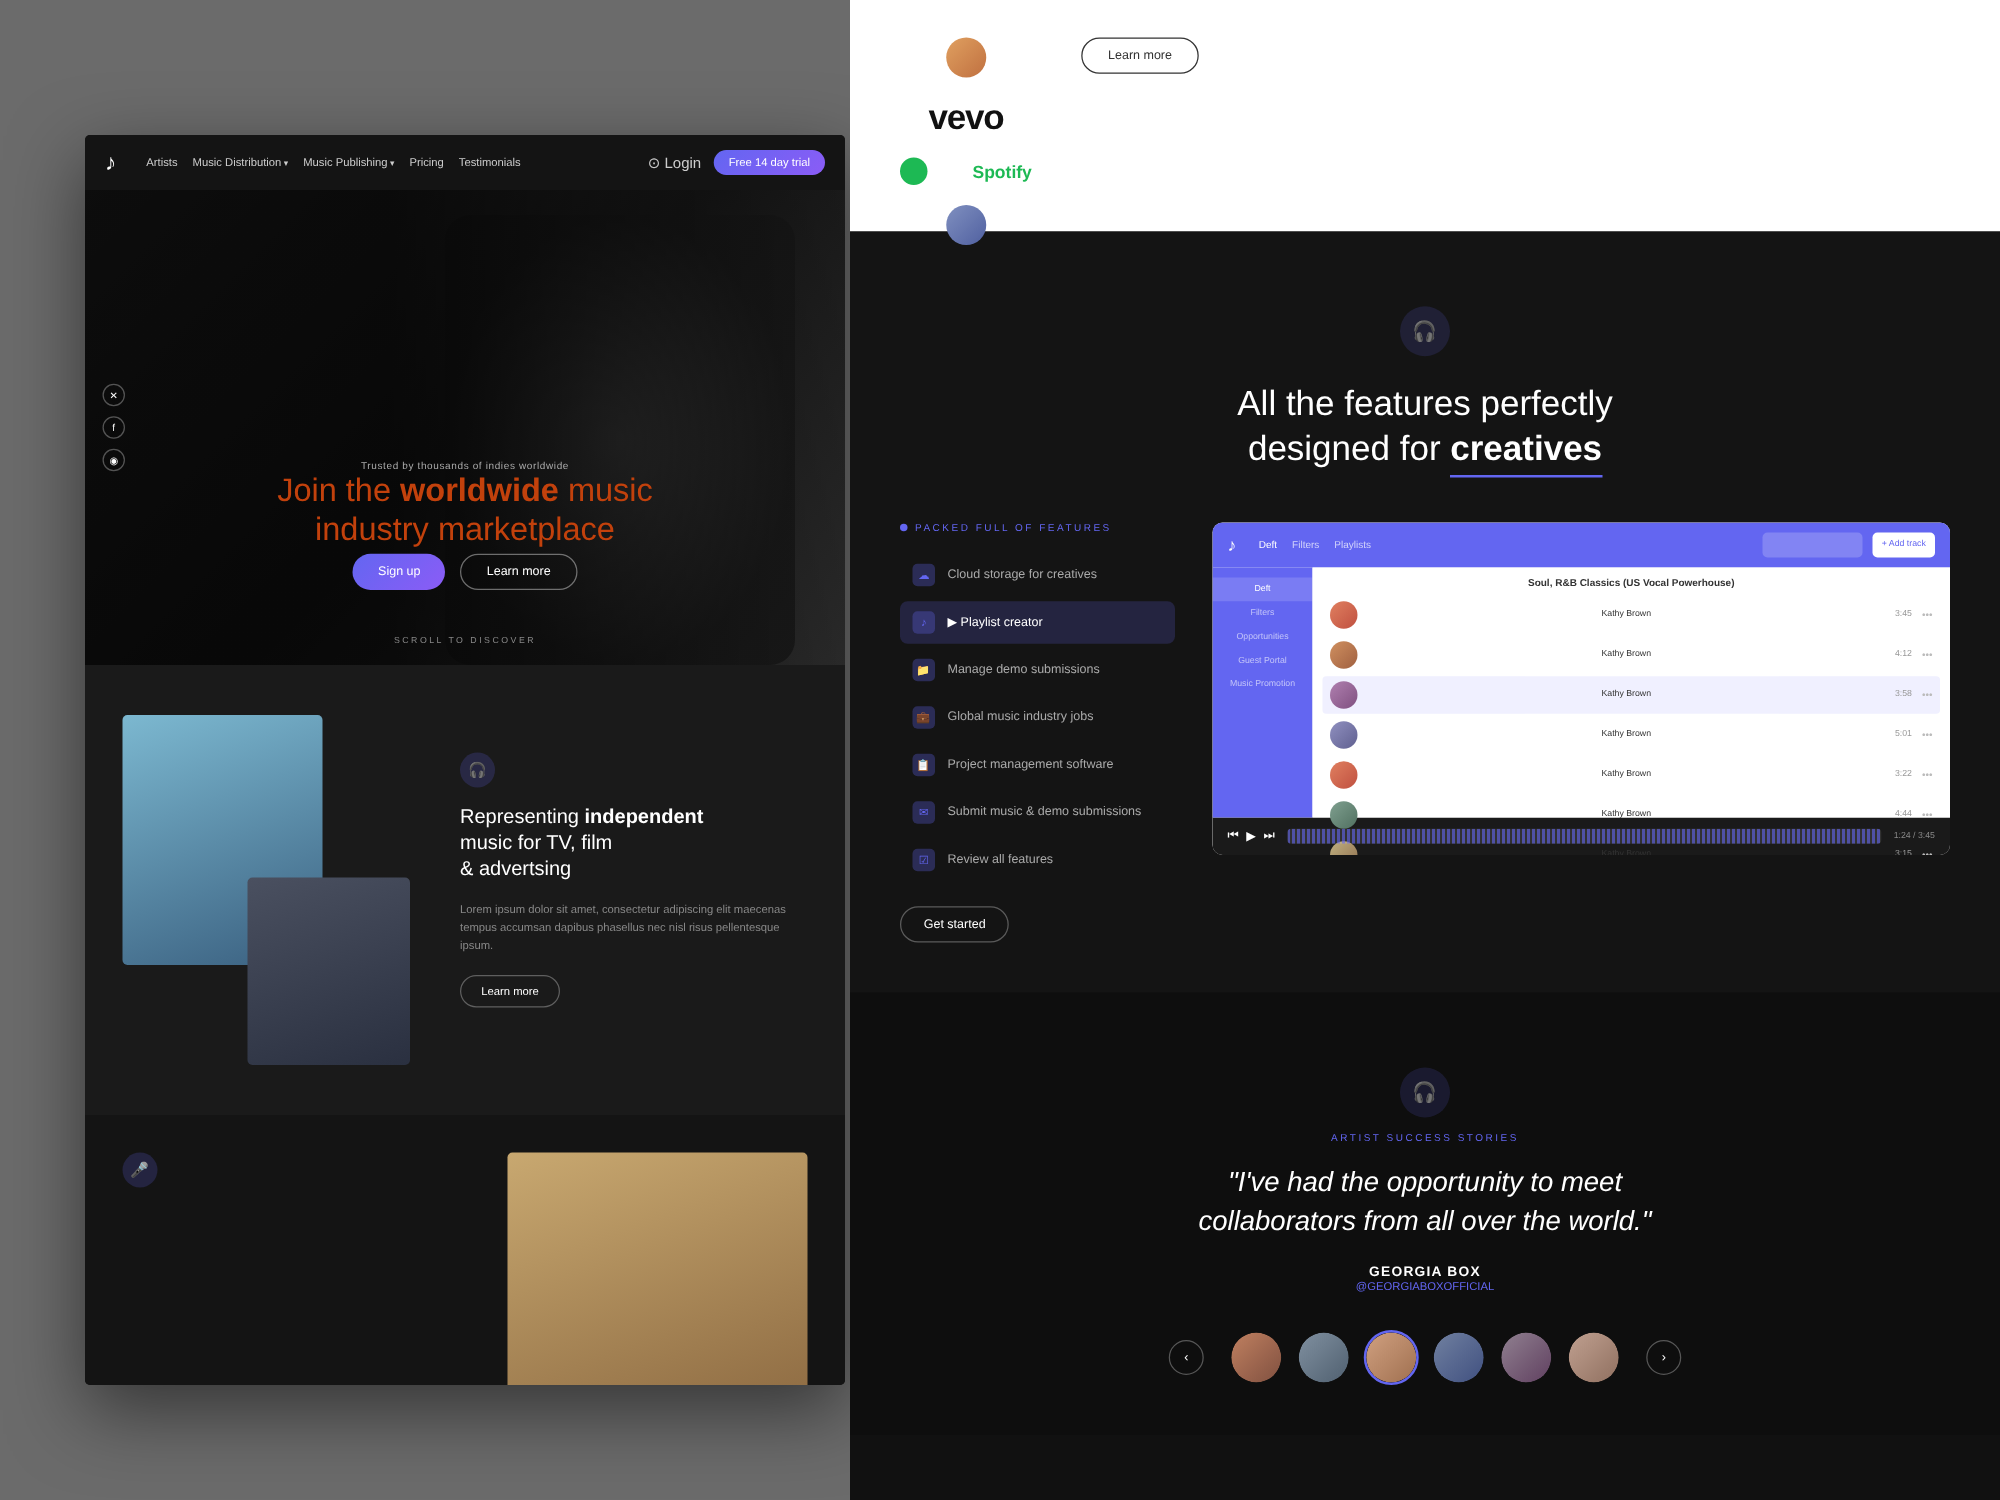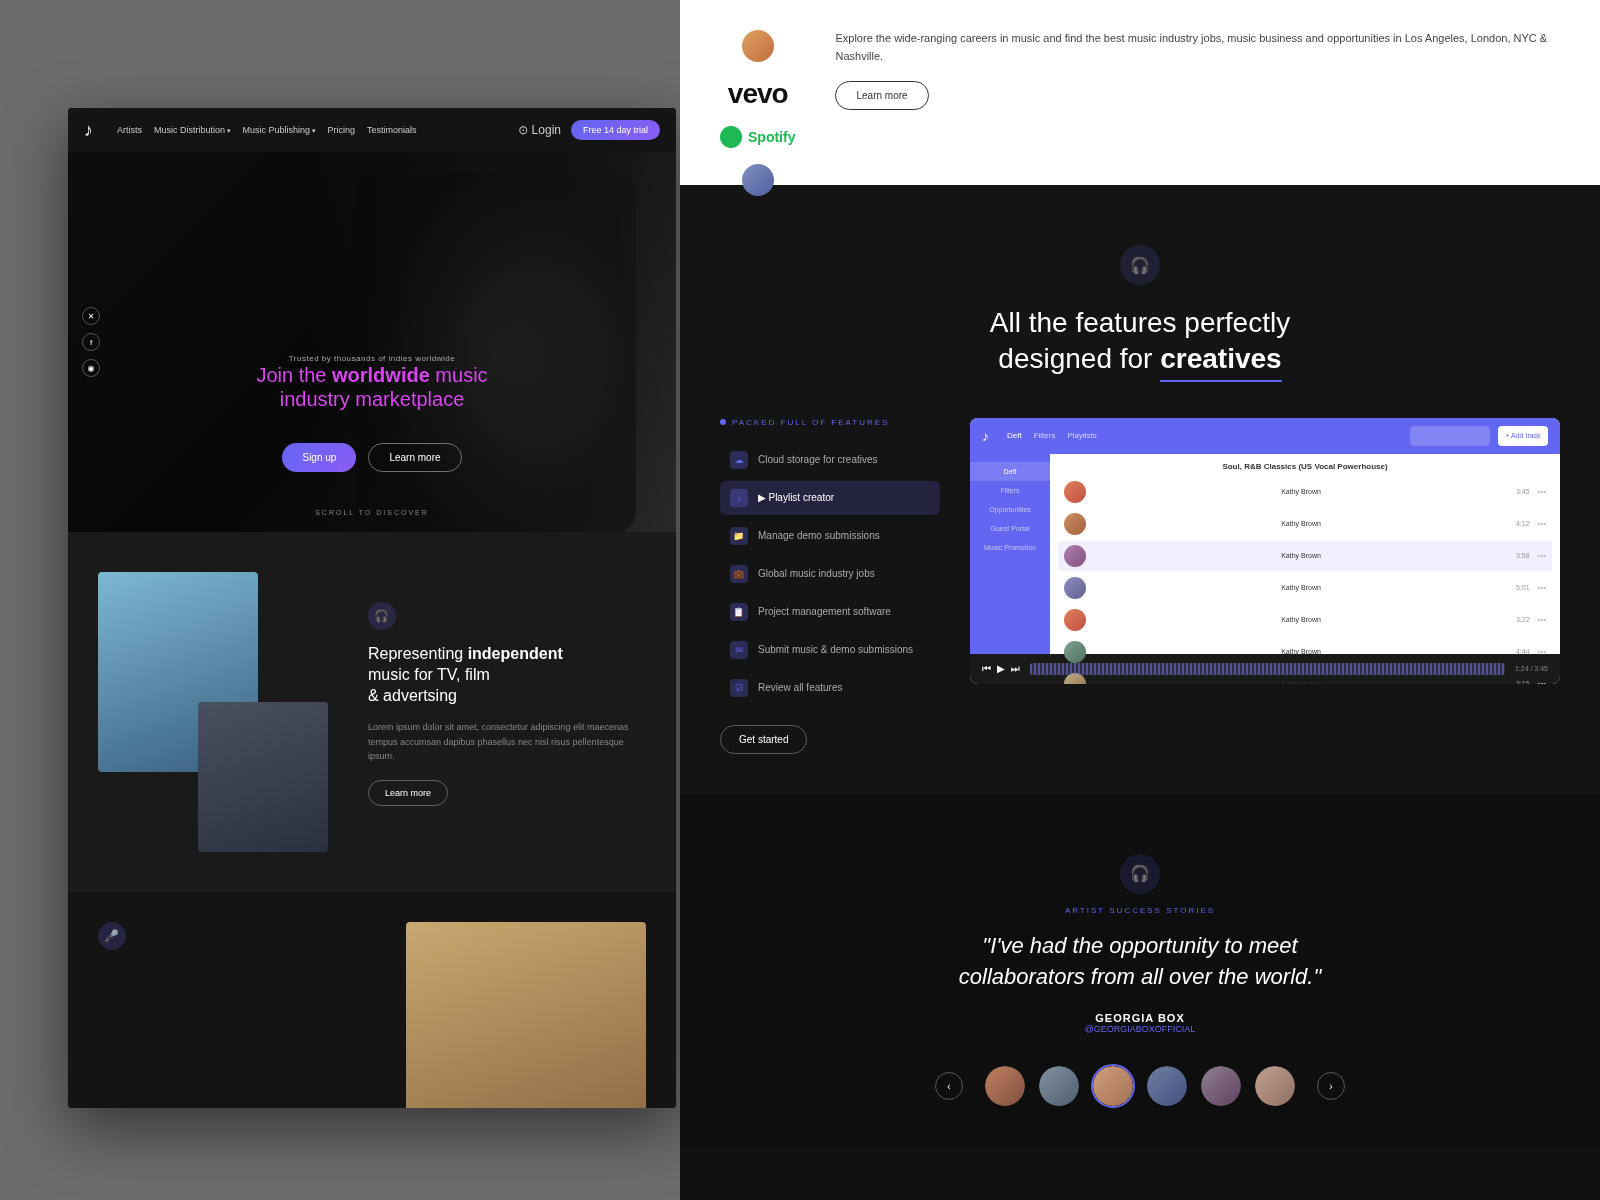--- a/index.html
+++ b/index.html
@@ -110,24 +110,24 @@
       right: 0;
       text-align: center;
       z-index: 5;
     }
     .hero-trusted {
       color: #aaa;
       font-size: 8px;
       letter-spacing: 0.5px;
     }
     .hero-title {
-      color: #d946ef;
-      font-size: 20px;
+      color: #c2410c;
+      font-size: 26px;
       line-height: 1.2;
-      margin-bottom: 32px;
+      margin-bottom: 4px;
       font-weight: 300;
     }
     .hero-title strong {
       font-weight: 700;
     }
     .hero-buttons {
       display: flex;
       gap: 12px;
       justify-content: center;
     }
@@ -346,20 +346,21 @@
     .spotify-circle {
       width: 22px;
       height: 22px;
       background: #1DB954;
       border-radius: 50%;
     }
     .spotify-text {
       color: #1DB954;
       font-weight: 700;
       font-size: 14px;
+      margin-left: 30px;
     }
     .avatar-sm-2 {
       width: 32px;
       height: 32px;
       border-radius: 50%;
       background: linear-gradient(135deg, #8090c0, #5060a0);
     }
     .right-top-text {
       flex: 1;
       padding-top: 10px;
@@ -803,21 +804,20 @@
         <div class="spotify-logo">
           <div class="spotify-circle"></div>
           <span class="spotify-text">Spotify</span>
         </div>
       </div>
       <div class="logo-row">
         <div class="avatar-sm-2"></div>
       </div>
     </div>
     <div class="right-top-text">
-      <p>Explore the wide-ranging careers in music and find the best music industry jobs, music business and opportunities in Los Angeles, London, NYC &amp; Nashville.</p>
       <button class="learn-more-btn">Learn more</button>
     </div>
   </div>
 
   <div class="features-section">
     <div class="features-icon">🎧</div>
     <h2 class="features-title">
       All the features perfectly<br>designed for <span class="features-underline"><strong>creatives</strong></span>
     </h2>
 

